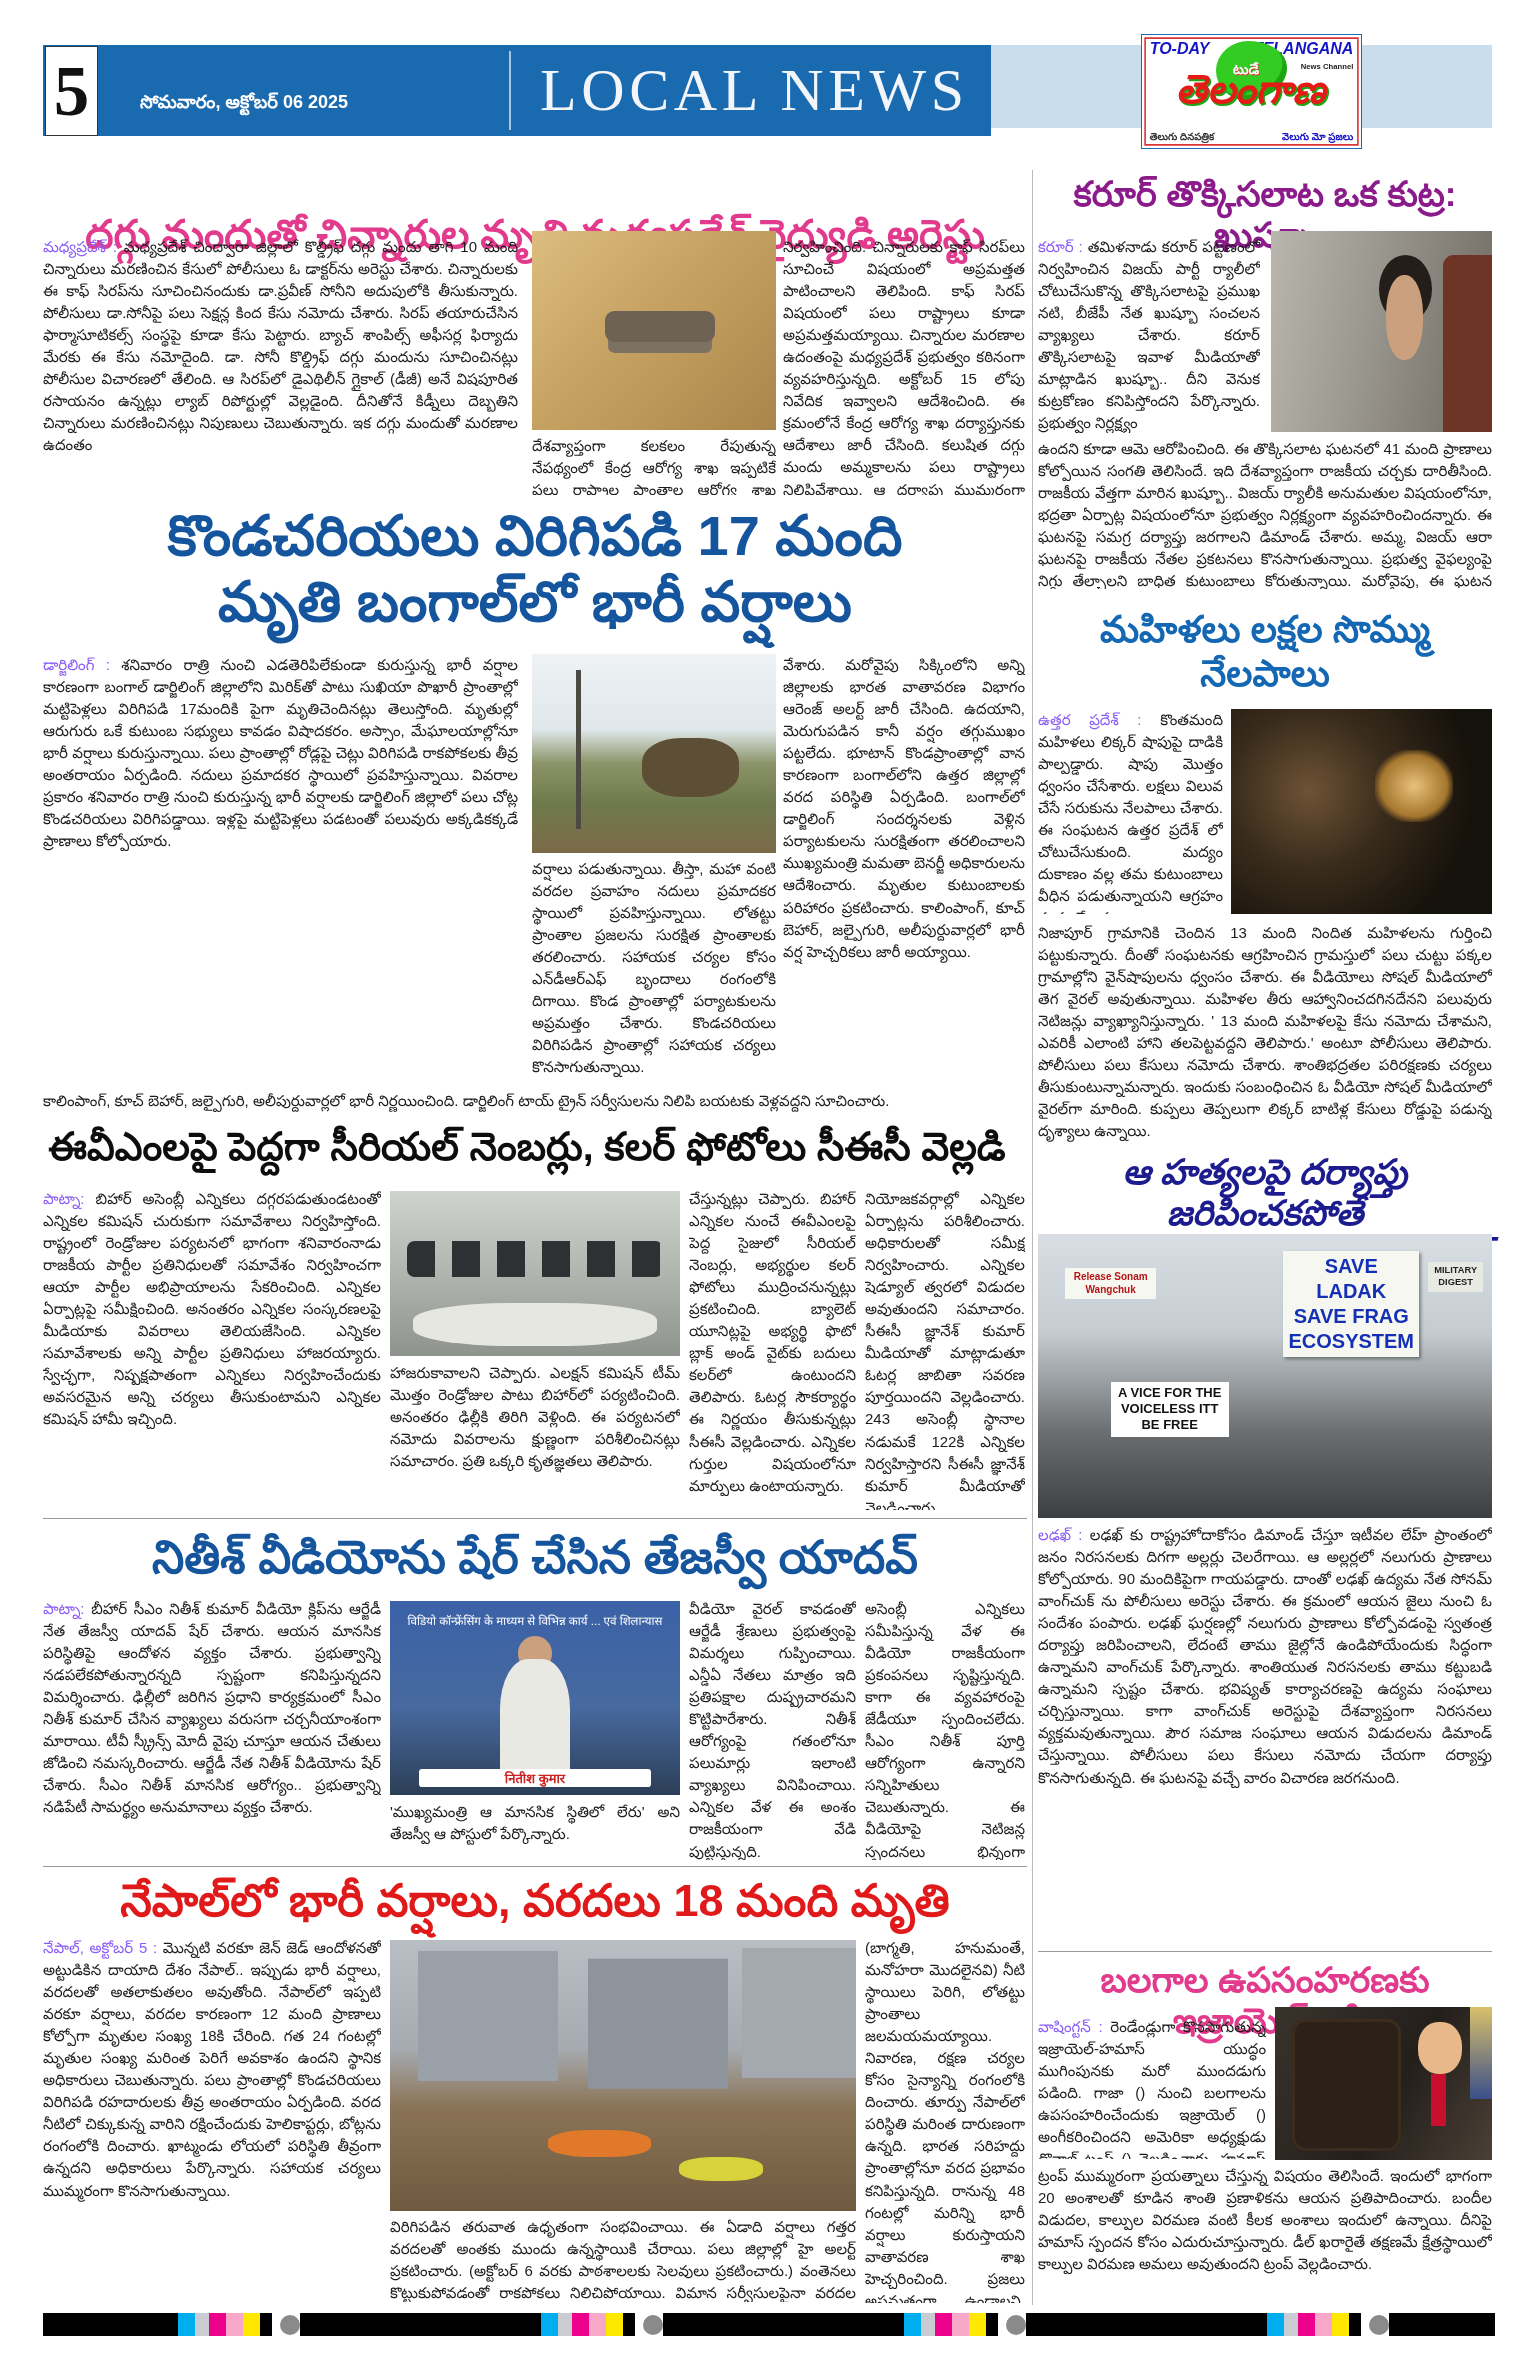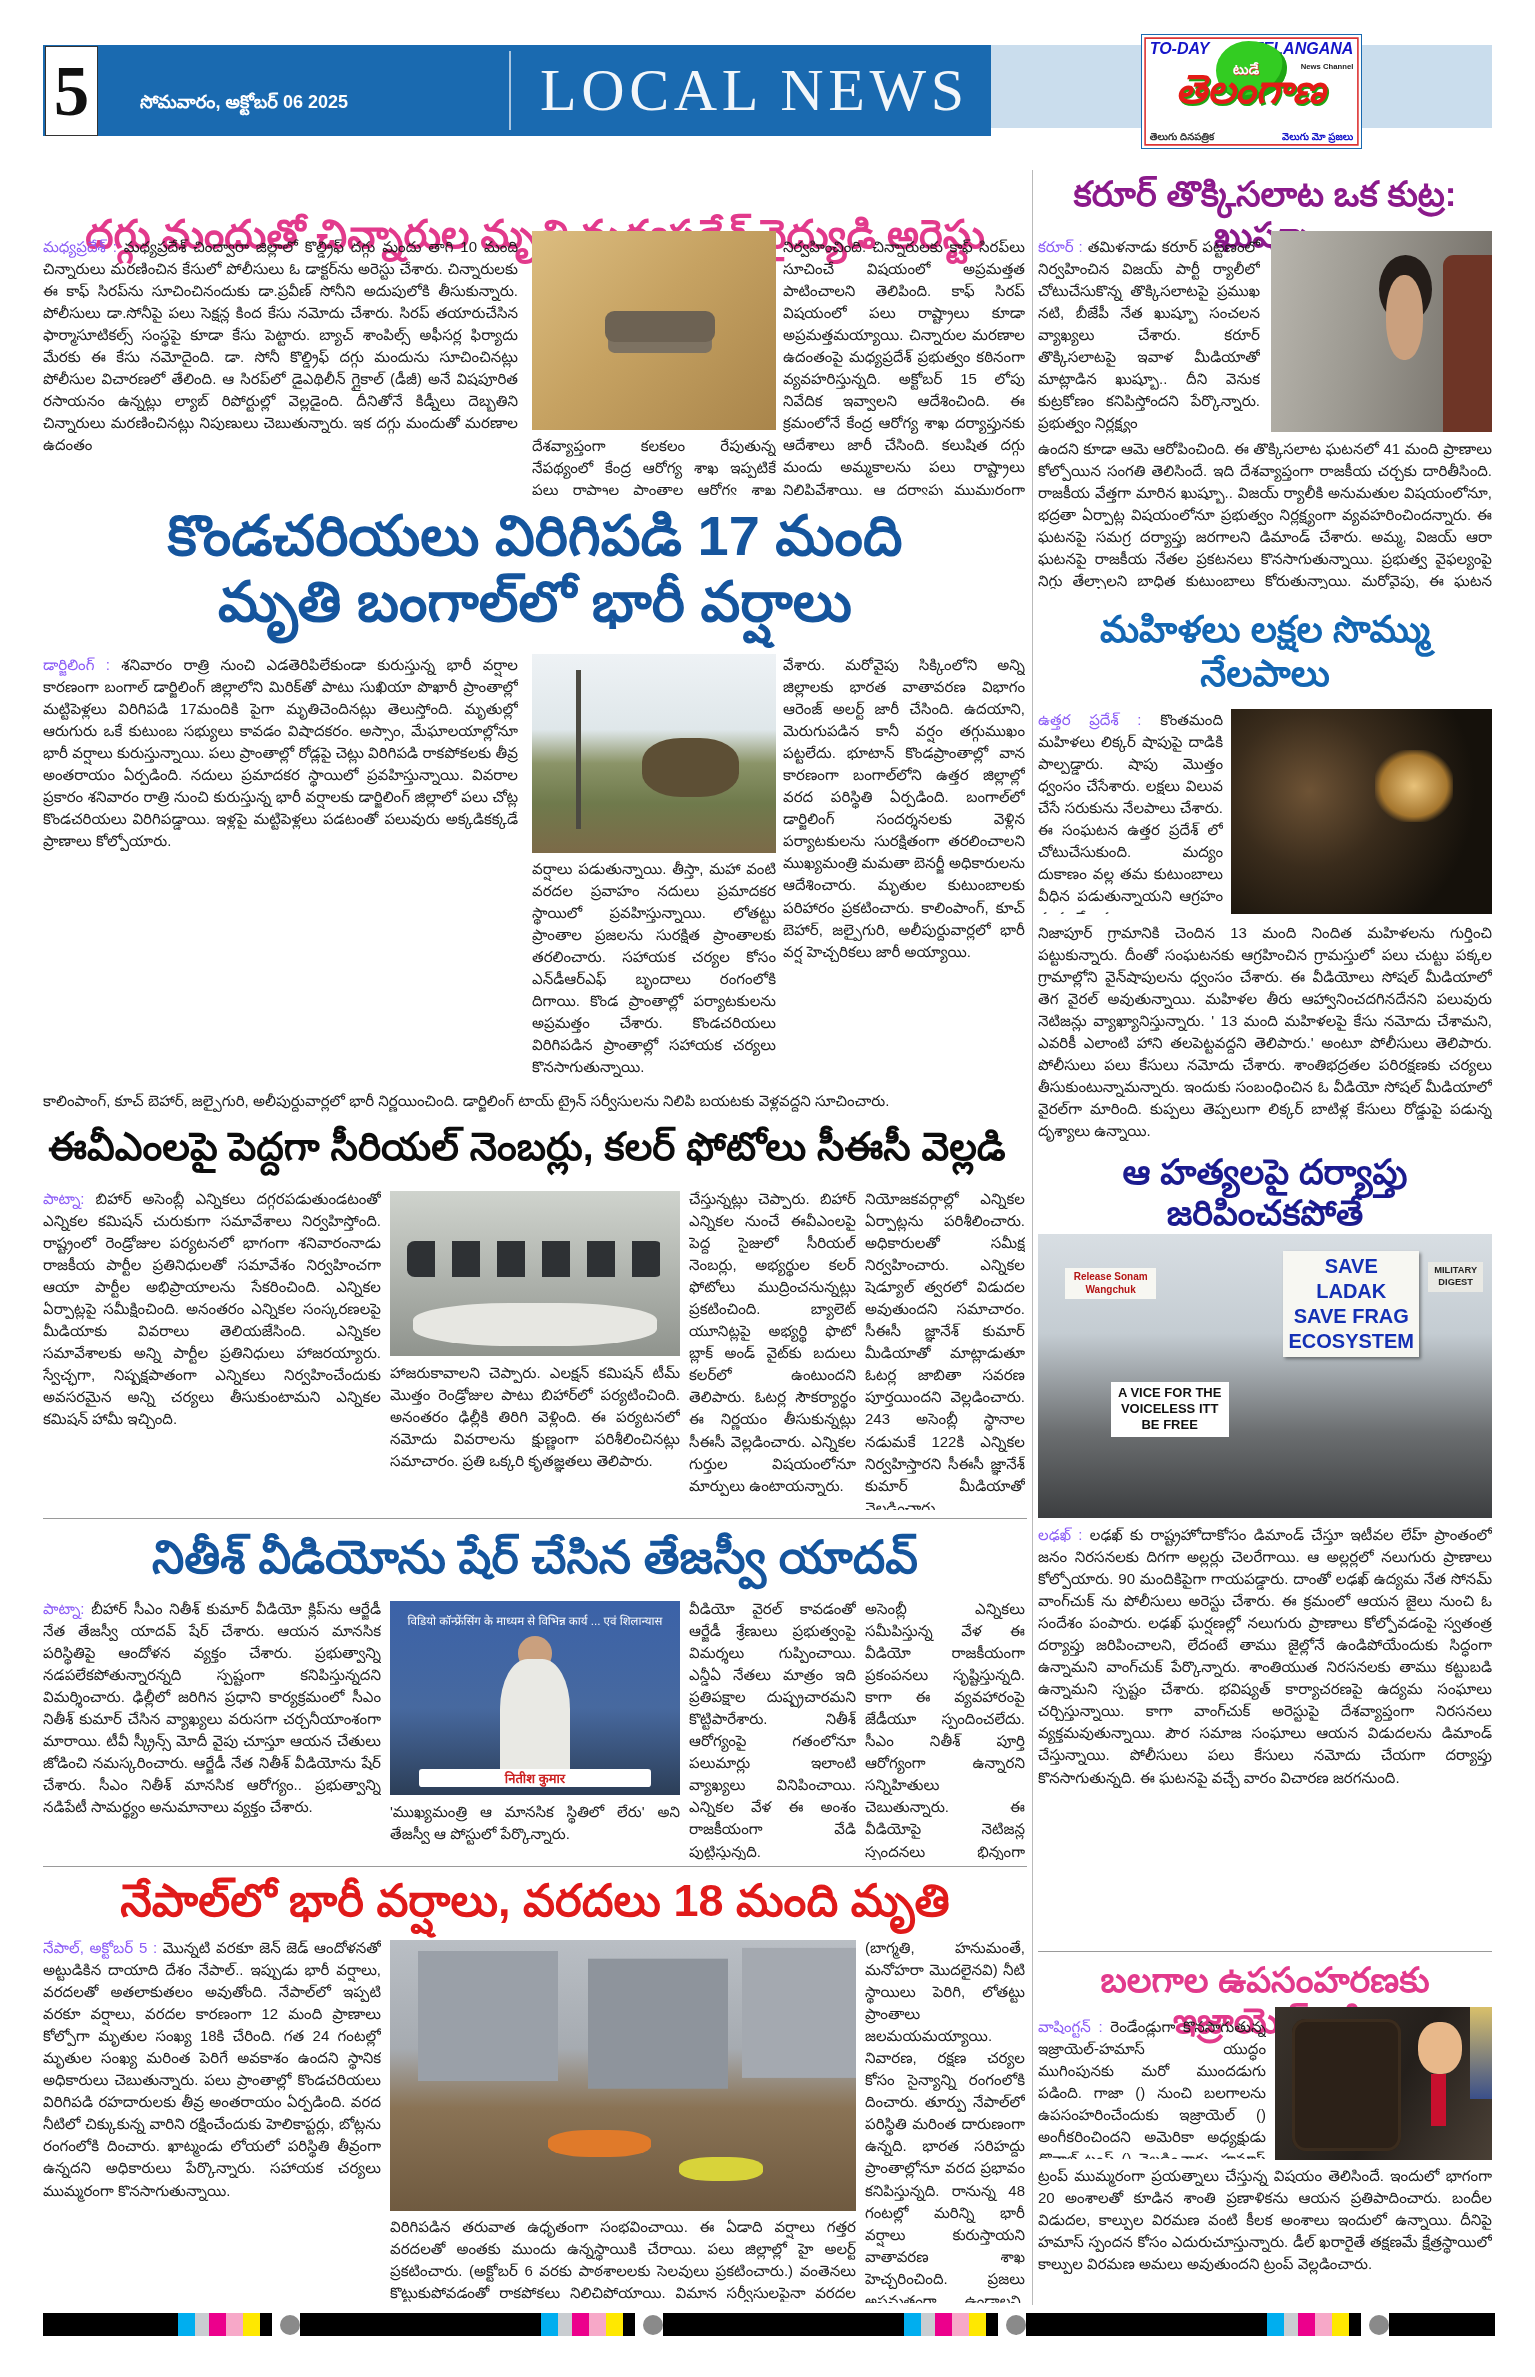--- a/index.html
+++ b/index.html
@@ -206,21 +206,21 @@
     <div>మహిళలు లక్షల సొమ్ము నేలపాలు</div>
   </div>
   <div class="abs body-txt" style="left:1038px;top:709px;width:185px;height:205px;overflow:hidden;">
     <span class="dl">ఉత్తర ప్రదేశ్ : </span><span>కొంతమంది మహిళలు లిక్కర్ షాపుపై దాడికి పాల్పడ్డారు. షాపు మొత్తం ధ్వంసం చేసేశారు. లక్షలు విలువ చేసే సరుకును నేలపాలు చేశారు. ఈ సంఘటన ఉత్తర ప్రదేశ్ లో చోటుచేసుకుంది. మద్యం దుకాణం వల్ల తమ కుటుంబాలు వీధిన పడుతున్నాయని ఆగ్రహం వ్యక్తం చేశారు.</span>
   </div>
   <div class="ph ph-night" style="left:1231px;top:709px;width:261px;height:205px;">
     <div class="glow"></div>
   </div>
   <div class="abs body-txt" style="left:1038px;top:922px;width:454px;height:221px;overflow:hidden;">నిజాపూర్ గ్రామానికి చెందిన 13 మంది నిందిత మహిళలను గుర్తించి పట్టుకున్నారు. దీంతో సంఘటనకు ఆగ్రహించిన గ్రామస్తులో పలు చుట్టు పక్కల గ్రామాల్లోని వైన్‌షాపులను ధ్వంసం చేశారు. ఈ వీడియోలు సోషల్ మీడియాలో తెగ వైరల్ అవుతున్నాయి. మహిళల తీరు ఆహ్వానించదగినదేనని పలువురు నెటిజన్లు వ్యాఖ్యానిస్తున్నారు. ' 13 మంది మహిళలపై కేసు నమోదు చేశామని, ఎవరికీ ఎలాంటి హాని తలపెట్టవద్దని తెలిపారు.' అంటూ పోలీసులు తెలిపారు. పోలీసులు పలు కేసులు నమోదు చేశారు. శాంతిభద్రతల పరిరక్షణకు చర్యలు తీసుకుంటున్నామన్నారు. ఇందుకు సంబంధించిన ఓ వీడియో సోషల్ మీడియాలో వైరల్‌గా మారింది. కుప్పలు తెప్పలుగా లిక్కర్ బాటిళ్ల కేసులు రోడ్డుపై పడున్న దృశ్యాలు ఉన్నాయి.</div>
 
-  <div class="abs hl hl-navy" style="left:1038px;top:1151px;width:454px;font-size:35px;">
+  <div class="abs hl hl-navy" style="left:1038px;top:1151px;width:454px;font-size:35px;font-style:italic;">
     <div>ఆ హత్యలపై దర్యాప్తు జరిపించకపోతే</div>
     <div>జైల్లోనే ఉంటా : సోనమ్ వాంగ్‌చుక్</div>
   </div>
   <div class="ph ph-protest" style="left:1038px;top:1234px;width:454px;height:284px;">
       <div class="sign sign0">SAVE LADAK SAVE FRAG ECOSYSTEM</div>
       <div class="sign sign1">Release Sonam Wangchuk</div>
       <div class="sign sign2">A VICE FOR THE VOICELESS ITT BE FREE</div>
       <div class="sign sign3">MILITARY DIGEST</div>
     </div>
   <div class="abs body-txt" style="left:1038px;top:1524px;width:454px;height:426px;overflow:hidden;">

